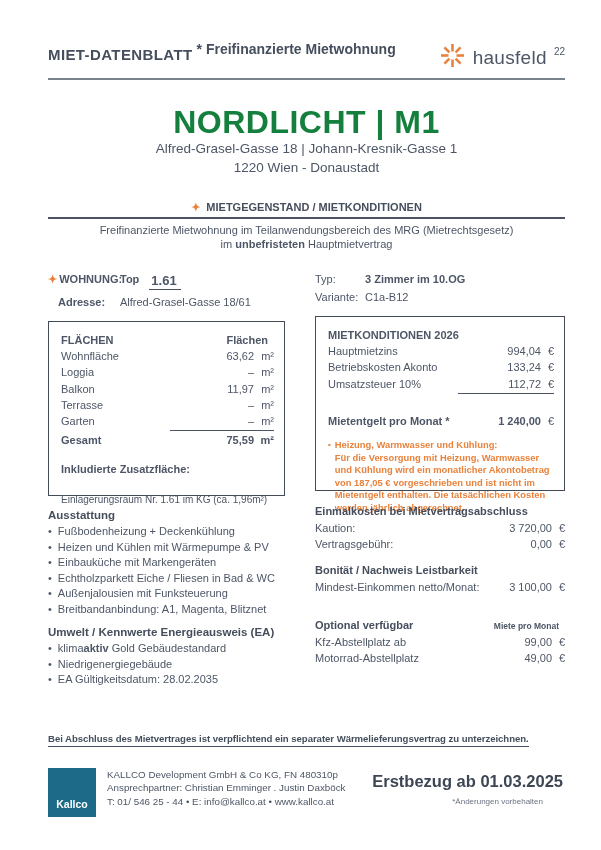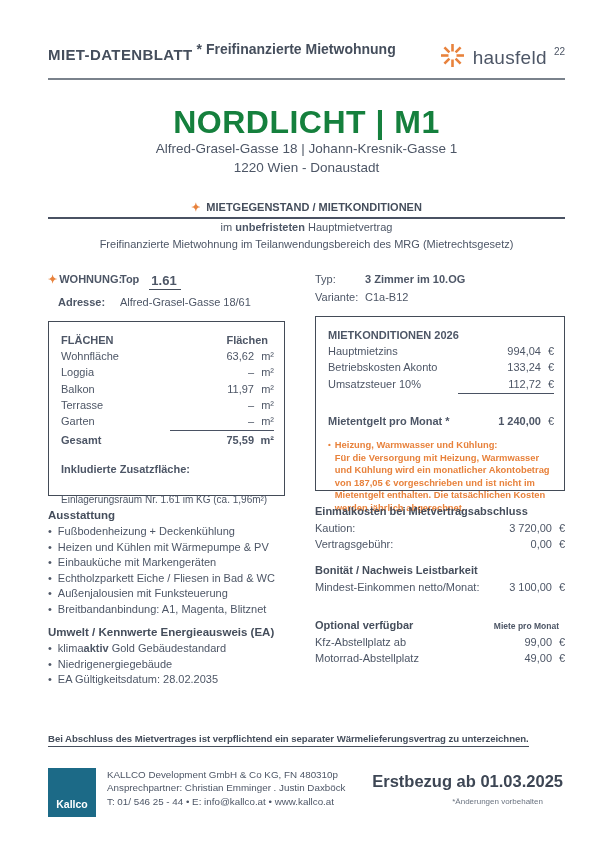--- a/index.html
+++ b/index.html
@@ -122,26 +122,26 @@
   <div class="header-rule"></div>
 
   <div class="hero-title">NORDLICHT | M1</div>
   <div class="hero-addr">Alfred-Grasel-Gasse 18 | Johann-Kresnik-Gasse 1</div>
   <div class="hero-addr hero-addr2">1220 Wien - Donaustadt</div>
 
   <div class="sec-head">
     <span class="diamond">✦</span><span>MIETGEGENSTAND / MIETKONDITIONEN</span>
   </div>
   <div class="sec-rule"></div>
+  <div class="sec-line">Freifinanzierte Mietwohnung im Teilanwendungsbereich des MRG (Mietrechtsgesetz)</div>
   <div class="sec-line sec-line2">
     <span>im</span>
     <span class="bold">unbefristeten</span>
     <span>Hauptmietvertrag</span>
   </div>
-  <div class="sec-line">Freifinanzierte Mietwohnung im Teilanwendungsbereich des MRG (Mietrechtsgesetz)</div>
 
   <div class="columns">
 
     <div class="col-left">
       <div>
         <div class="kv">
           <span class="kv-label bold"><span class="diamond" style="margin-right:2px;">✦</span><span>WOHNUNG:</span></span>
           <span class="top-word">Top</span>
           <span class="top-value">1.61</span>
         </div>

